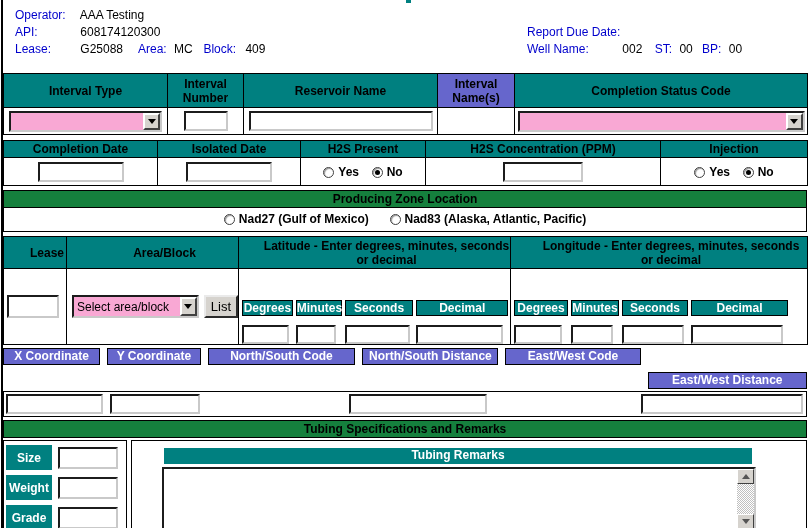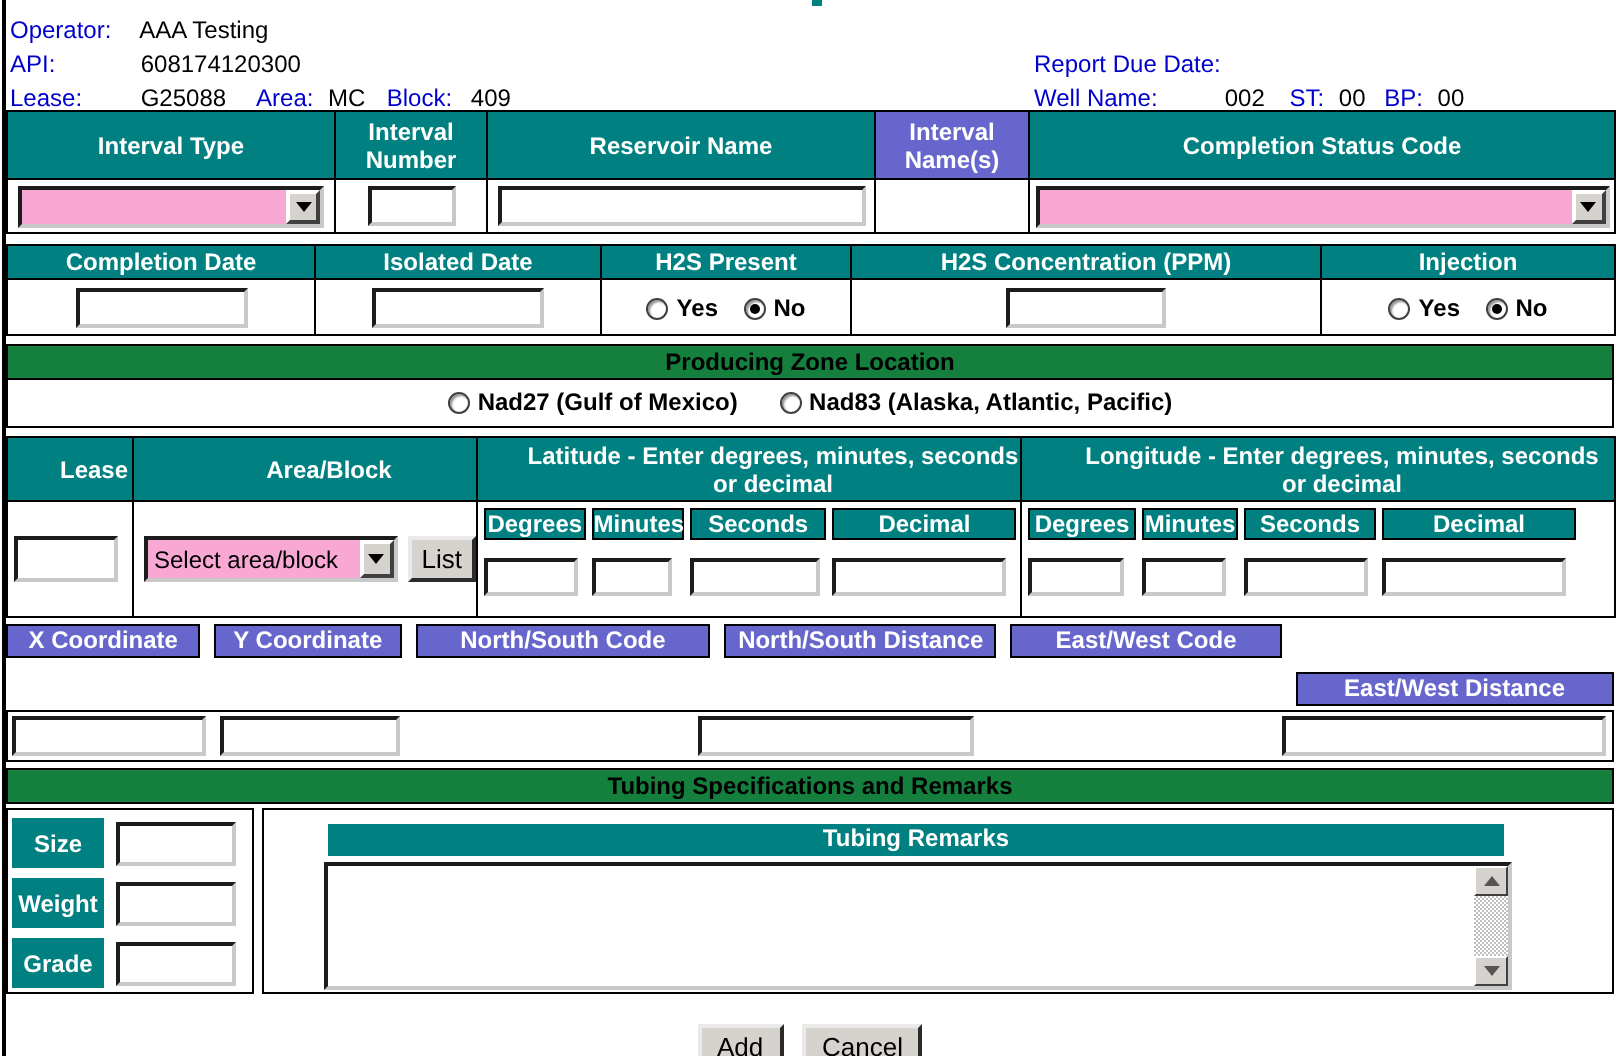--- a/index.html
+++ b/index.html
@@ -6,21 +6,21 @@
   html,body { margin:0; padding:0; }
   body {
     width:810px; height:528px; position:relative; overflow:hidden;
     background:#fff; font-family:"Liberation Sans", sans-serif; font-size:12px; color:#000;
   }
   .left-line { position:absolute; left:1px; top:0; width:2px; height:528px; background:#000; }
   .title-tick { position:absolute; left:406px; top:0; width:5px; height:3px; background:#008080; }
   .content { position:absolute; left:3px; top:0; width:804px; }
 
   
-  .info { padding-top:7px; padding-left:2px; height:55px; }
+  .info { padding-top:7px; padding-left:12px; height:73px; }
   .info-row { position:relative; height:17px; line-height:17px; white-space:nowrap; }
   .blue { color:#0000CC; }
   .ilbl { display:inline-block; }
   .info-row .l1 { display:inline-block; width:62px; }
   .rpart { position:absolute; left:512px; top:0; }
   .rpart .wlbl { display:inline-block; width:92px; }
 
   
   input.tb {
     height:20px; background:#fff; font-family:"Liberation Sans",sans-serif; font-size:12px;
@@ -45,41 +45,41 @@
   .radio.checked::after { content:""; position:absolute; left:2px; top:2px; width:5px; height:5px; border-radius:50%; background:#000; }
   .rlbl { font-weight:bold; }
   .win-btn {
     background:#d6d3ce; border:2px solid; border-color:#eaeaea #2b2b2b #2b2b2b #eaeaea;
     font-family:"Liberation Sans",sans-serif; font-size:13px; color:#000; padding:2px 8px; cursor:default;
   }
 
   
   table.grid { border-collapse:collapse; table-layout:fixed; width:804px; }
   table.grid td { border:1px solid #000; padding:0; vertical-align:middle; }
-  .hcell { background:#008080; color:#ffffff; font-weight:bold; text-align:center; }
+  .hcell { background:#008080; color:#000000; font-weight:bold; text-align:center; }
   .hcell.purple { background:#6666CC; }
   .t1 { margin-top:0px; }
   .t1 .hrow td { height:34px; }
   .t1 .brow td { height:27px; }
   .t2 { margin-top:5px; }
   .t2 .hrow td { height:17px; }
   .t2 .brow td { height:28px; }
   .cellpadL { padding-left:5px !important; }
 
   
   .pz { margin-top:4px; }
   .pz-hdr { border:1px solid #000; background:#15803d; height:18px; line-height:17px; text-align:center; font-weight:bold; }
   .pz-body { border:1px solid #000; border-top:none; height:24px; line-height:23px; text-align:center; font-weight:bold; }
   .pz-body .gap { display:inline-block; width:14px; }
 
   
   .t3 { margin-top:4px; }
   .t3 .hrow td { height:32px; line-height:14px;padding-left:24px; }
   .t3 .brow td { height:58px; }
-  .subcols { display:flex; padding:3px 2px 0 3px; }
+  .subcols { display:flex; padding:3px 2px 0 3px;margin-top:28px; }
   .subcol { margin-right:3px; }
   .subhdr { background:#008080; border:1px solid #000; color:#fff; font-weight:bold; text-align:center; height:16px; line-height:14px; }
   .subcol input.tb { display:block; margin-top:9px; height:19px; }
   .ab-wrap { display:flex; align-items:center; padding-left:5px; }
 
   
   .t4 { margin-top:3px; }
   .t4-hdrs { display:flex; }
   .t4-h { background:#6666CC; border:1px solid #000; color:#fff; font-weight:bold; text-align:center; height:17px; line-height:15px; margin-right:7px; }
   .t4-h:last-child { margin-right:0; }

